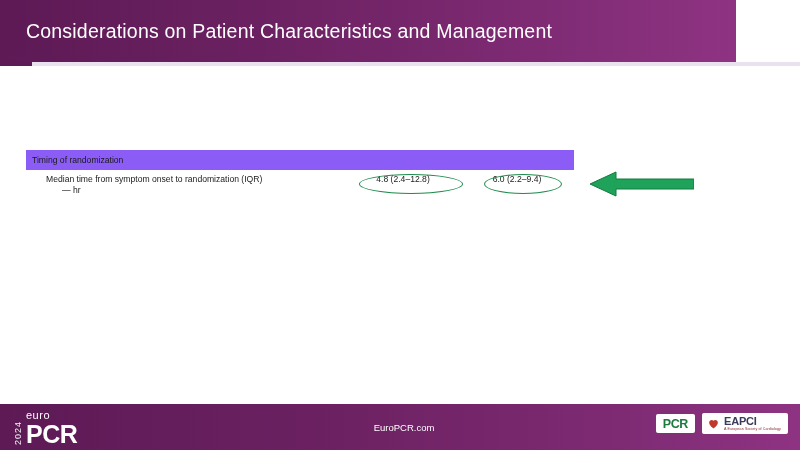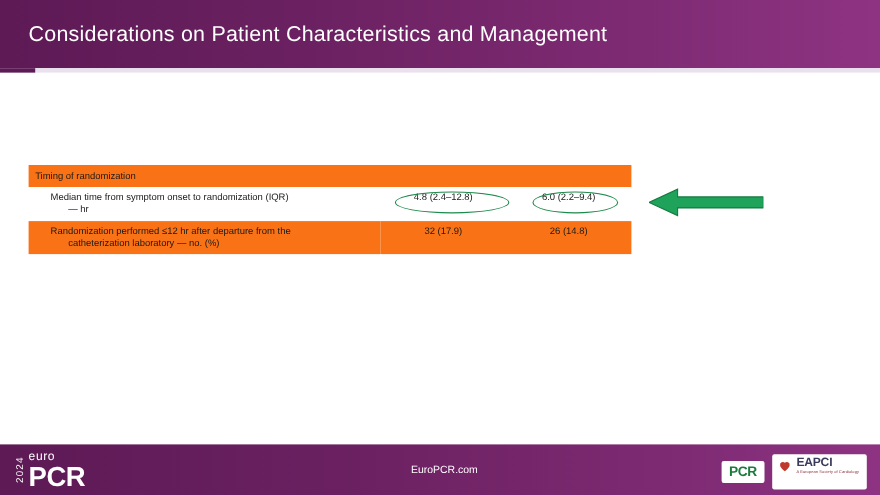--- a/index.html
+++ b/index.html
@@ -13,21 +13,21 @@
   .slide {
     position: relative;
     width: 800px; height: 450px;
     background: #ffffff;
   }
 
   
   .header {
     position: absolute;
     left: 0; top: 0;
-    width: 800px; height: 62px;
+    width: 736px; height: 62px;
     background: linear-gradient(90deg, #5d1a55 0%, #6b2161 35%, #7d2a72 70%, #8e3382 100%);
     display: flex;
     align-items: center;
   }
   .header-title {
     color: #ffffff;
     font-size: 19.5px;
     font-weight: normal;
     letter-spacing: 0.2px;
     padding-left: 26px;
@@ -54,21 +54,21 @@
   table.data {
     border-collapse: collapse;
     width: 548px;
     font-size: 8.6px;
     color: #1a1a1a;
   }
   table.data td {
     padding: 4px 0 4px 0;
     vertical-align: top;
   }
-  .row-shade { background: #f97316; }
+  .row-shade { background: #8b5cf6; }
   .row-plain { background: #ffffff; }
   .cell-label {
     width: 320px;
     padding-left: 6px !important;
     line-height: 1.32;
   }
   .cell-label.indent {
     padding-left: 20px !important;
   }
   .cell-label .cont {
@@ -108,21 +108,21 @@
   .footer {
     position: absolute;
     left: 0; bottom: 0;
     width: 800px; height: 46px;
     background: linear-gradient(90deg, #5d1a55 0%, #6b2161 40%, #7d2a72 75%, #8e3382 100%);
   }
   .footer-logo {
     position: absolute;
     left: 14px; top: 6px;
     display: flex;
-    align-items: center;
+    align-items: flex-end;
     color: #ffffff;
   }
   .footer-logo .year {
     writing-mode: vertical-rl;
     transform: rotate(180deg);
     font-size: 9px;
     letter-spacing: 1px;
     line-height: 1;
     margin-right: 3px;
     margin-bottom: 2px;
@@ -162,21 +162,21 @@
     font-weight: bold;
     font-size: 12.5px;
     padding: 4px 7px 3px 7px;
     border-radius: 2px;
     letter-spacing: -0.4px;
     line-height: 1;
   }
   .badge-eapci {
     background: #ffffff;
     border-radius: 2px;
-    padding: 3px 7px 14px 5px;
+    padding: 3px 7px 3px 5px;
     display: flex;
     align-items: center;
     gap: 4px;
     min-width: 86px;
   }
   .badge-eapci .heart { line-height: 1; }
   .badge-eapci .txt { line-height: 1.05; }
   .badge-eapci .name {
     font-size: 11px;
     font-weight: bold;
@@ -213,28 +213,20 @@
           <td class="cell-label indent">
             <span>Median time from symptom onset to randomization (IQR)</span>
             <span class="cont">— hr</span>
           </td>
           <td class="cell-val">4.8 (2.4–12.8)</td>
           <td class="cell-val">6.0 (2.2–9.4)</td>
         </tr>
 
 
 
-        <tr class="row-shade">
-          <td class="cell-label indent">
-            <span>Randomization performed ≤12 hr after departure from the</span>
-            <span class="cont">catheterization laboratory — no. (%)</span>
-          </td>
-          <td class="cell-val">32 (17.9)</td>
-          <td class="cell-val">26 (14.8)</td>
-        </tr>
       </tbody>
     </table>
   </div>
 
   <div class="ellipse" id="ellipse-a"></div>
   <div class="ellipse" id="ellipse-b"></div>
 
   <svg class="arrow" viewBox="0 0 104 28">
     <polygon points="0,14 26,2 26,9 104,9 104,19 26,19 26,26" fill="#1fa35a" stroke="#137a40" stroke-width="1"></polygon>
   </svg>

